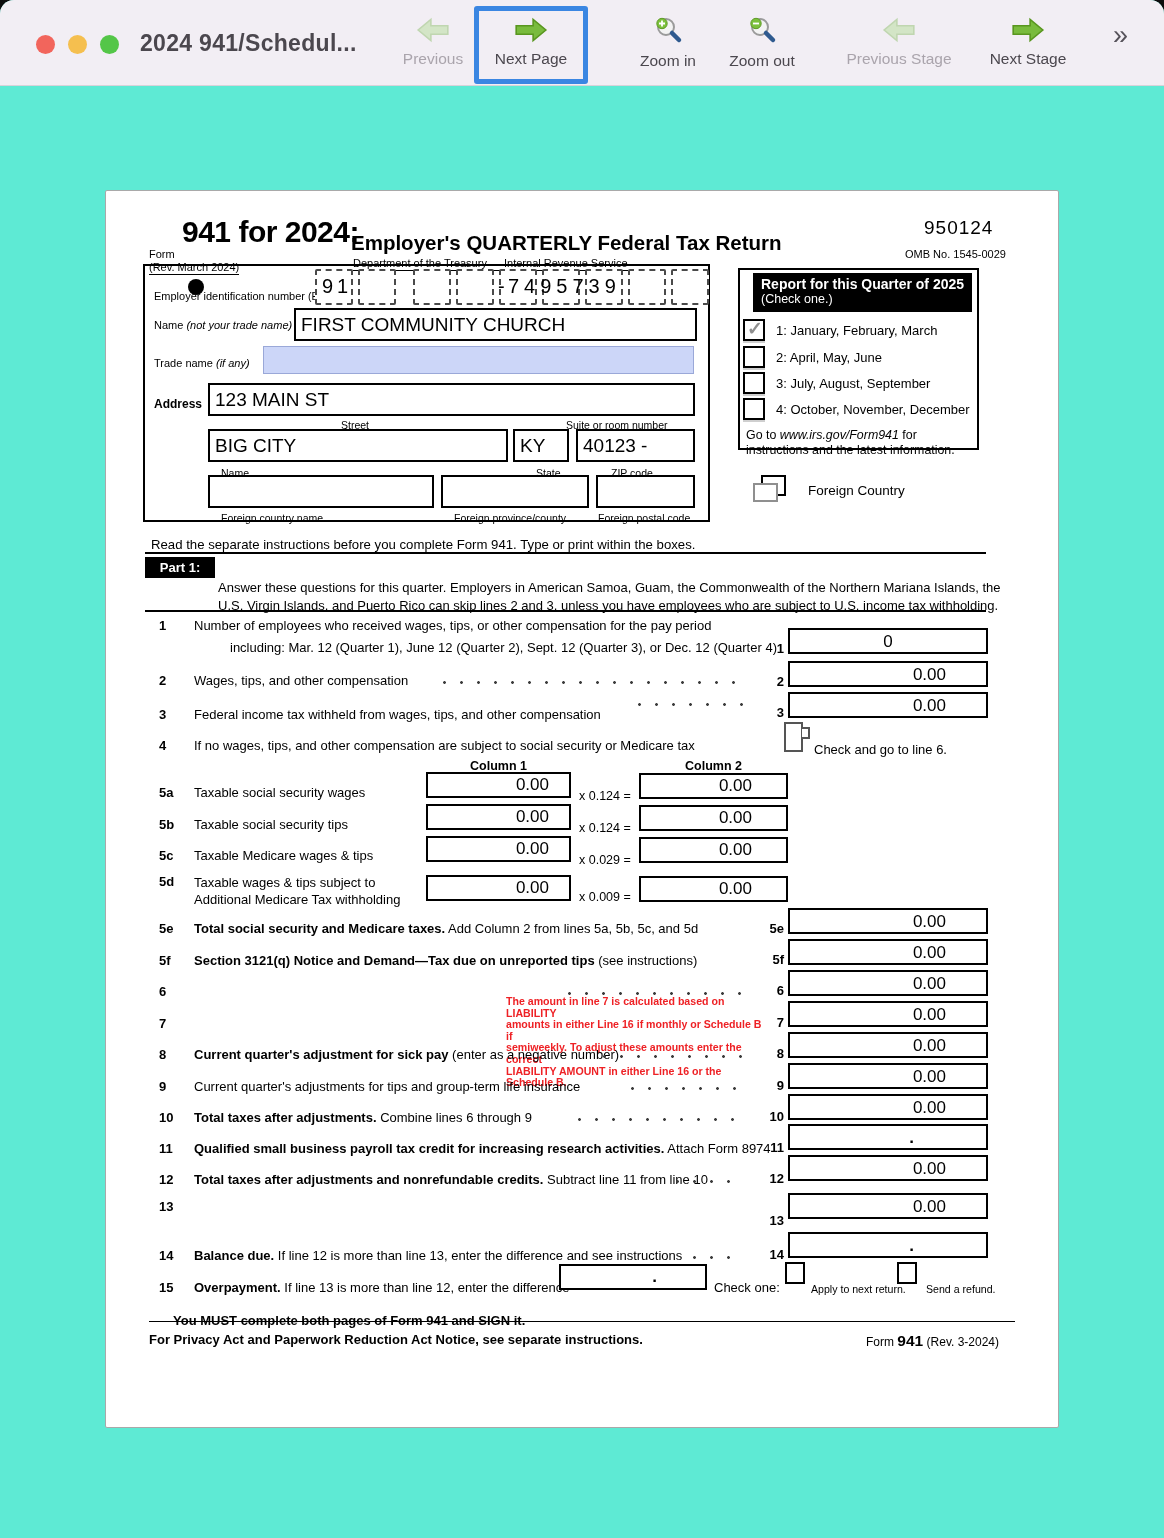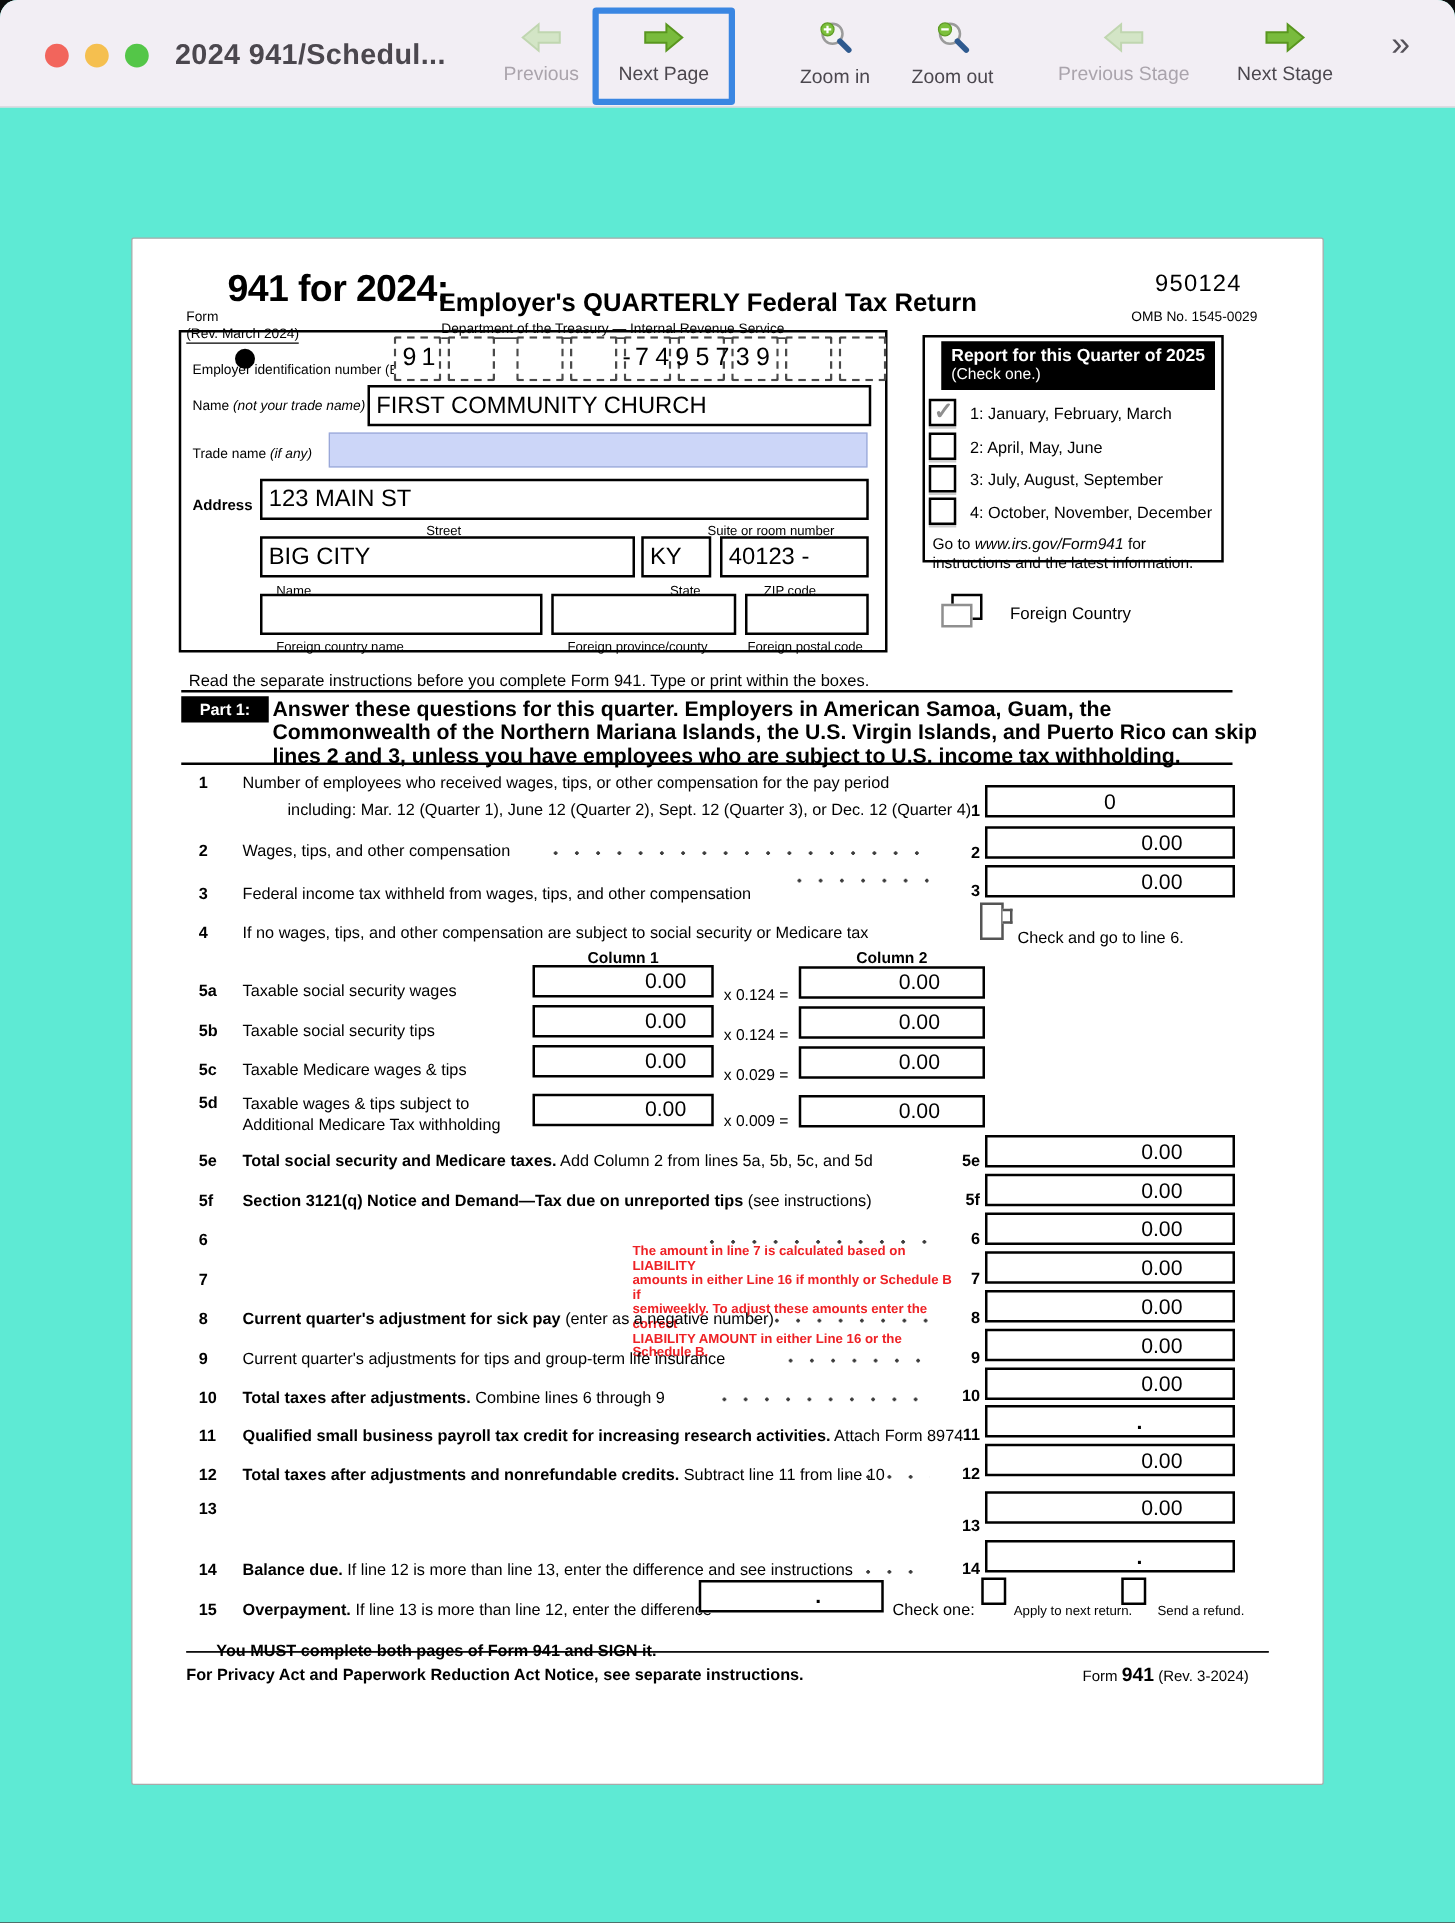--- a/index.html
+++ b/index.html
@@ -52,21 +52,21 @@
   .q-opt-cb .chk { position:absolute; left:2px; top:-4px; font-size:19px; color:#8f8f8f; font-weight:bold; }
   .q-opt-text { position:absolute; left:36px; font-size:13px; }
   .q-goto { position:absolute; left:6px; top:158px; width:230px; font-size:12.4px; line-height:15px; }
   .fc-back { left:655px; top:284px; width:25px; height:21px; border:2.5px solid #000; background:#fff; }
   .fc-front { left:647px; top:292px; width:25px; height:19px; border:2.5px solid #8f8f8f; background:#fff; }
   .fc-label { left:702px; top:292px; font-size:13.5px; }
 
   
   .read-ins { left:45px; top:346px; font-size:13.2px; }
   .part1-chip { left:39px; top:366px; width:70px; height:21px; background:#000; color:#fff; font-size:13px; font-weight:bold; text-align:center; line-height:21px; }
-  .part1-text { left:112px; top:368px; width:800px; font-size:17px; font-weight:bold; line-height:18.3px; }
+  .part1-text { left:112px; top:388px; width:800px; font-size:13px; font-weight:normal; line-height:18.3px; }
 
   
   .num { position:absolute; left:53px; width:28px; font-size:13px; font-weight:bold; }
   .ltext { position:absolute; left:88px; font-size:13px; }
   .ltext .b { font-weight:bold; }
   .amt { position:absolute; left:682px; width:200px; height:26px; border:2px solid #000; background:#fff; font-size:17px; line-height:23px; text-align:right; padding-right:40px; }
   .amt.center { text-align:center; padding-right:0; }
   .amt.dotonly { padding-right:72px; font-weight:bold; }
   .amtnum { position:absolute; left:646px; width:32px; text-align:right; font-size:13px; font-weight:bold; }
   .cbox { position:absolute; border:2px solid #000; background:#fff; font-size:17px; line-height:22px; text-align:right; }

